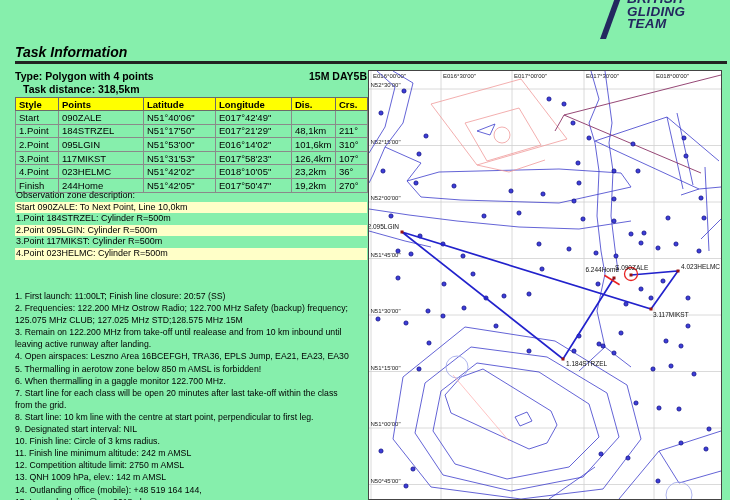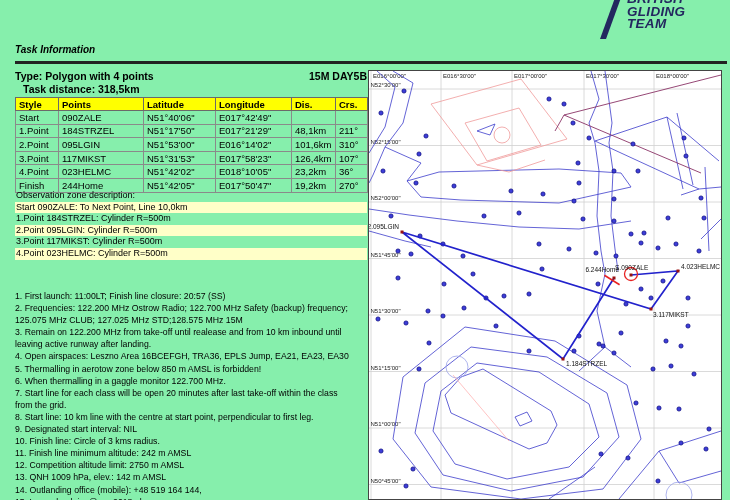--- a/index.html
+++ b/index.html
@@ -4,21 +4,21 @@
 <style>
   html,body{margin:0;padding:0;background:#fff;}
   .page{position:relative;width:730px;height:500px;background:#86efac;overflow:hidden;
         font-family:"Liberation Sans",sans-serif;color:#000;}
 
   
   .logo{position:absolute;left:600px;top:-7px;display:flex;align-items:flex-start;}
   .logo-slash{margin-top:2px;margin-right:5px;}
   .logo-text{font-weight:bold;font-style:italic;font-size:13.5px;line-height:.93;
              color:#23285f;letter-spacing:.3px;}
-  .doc-title{position:absolute;left:15px;top:44px;font-weight:bold;font-style:italic;font-size:10px;}
+  .doc-title{position:absolute;left:15px;top:44px;font-weight:bold;font-style:italic;font-size:14px;}
   .event-title{position:absolute;right:20px;top:46px;font-style:italic;font-size:12px;margin-top:34px;}
   .head-rule{position:absolute;left:15px;top:61px;width:712px;height:2.5px;background:#222;}
 
   
   .type-row{position:absolute;left:15px;top:70px;width:352px;font-size:10.5px;font-weight:bold;}
   .type-row .right{float:right;}
   .dist-row{position:absolute;left:15px;top:83px;font-size:10.5px;font-weight:bold;margin-left:8px;}
 
   
   table.task{position:absolute;left:15px;top:97px;border-collapse:collapse;table-layout:fixed;

